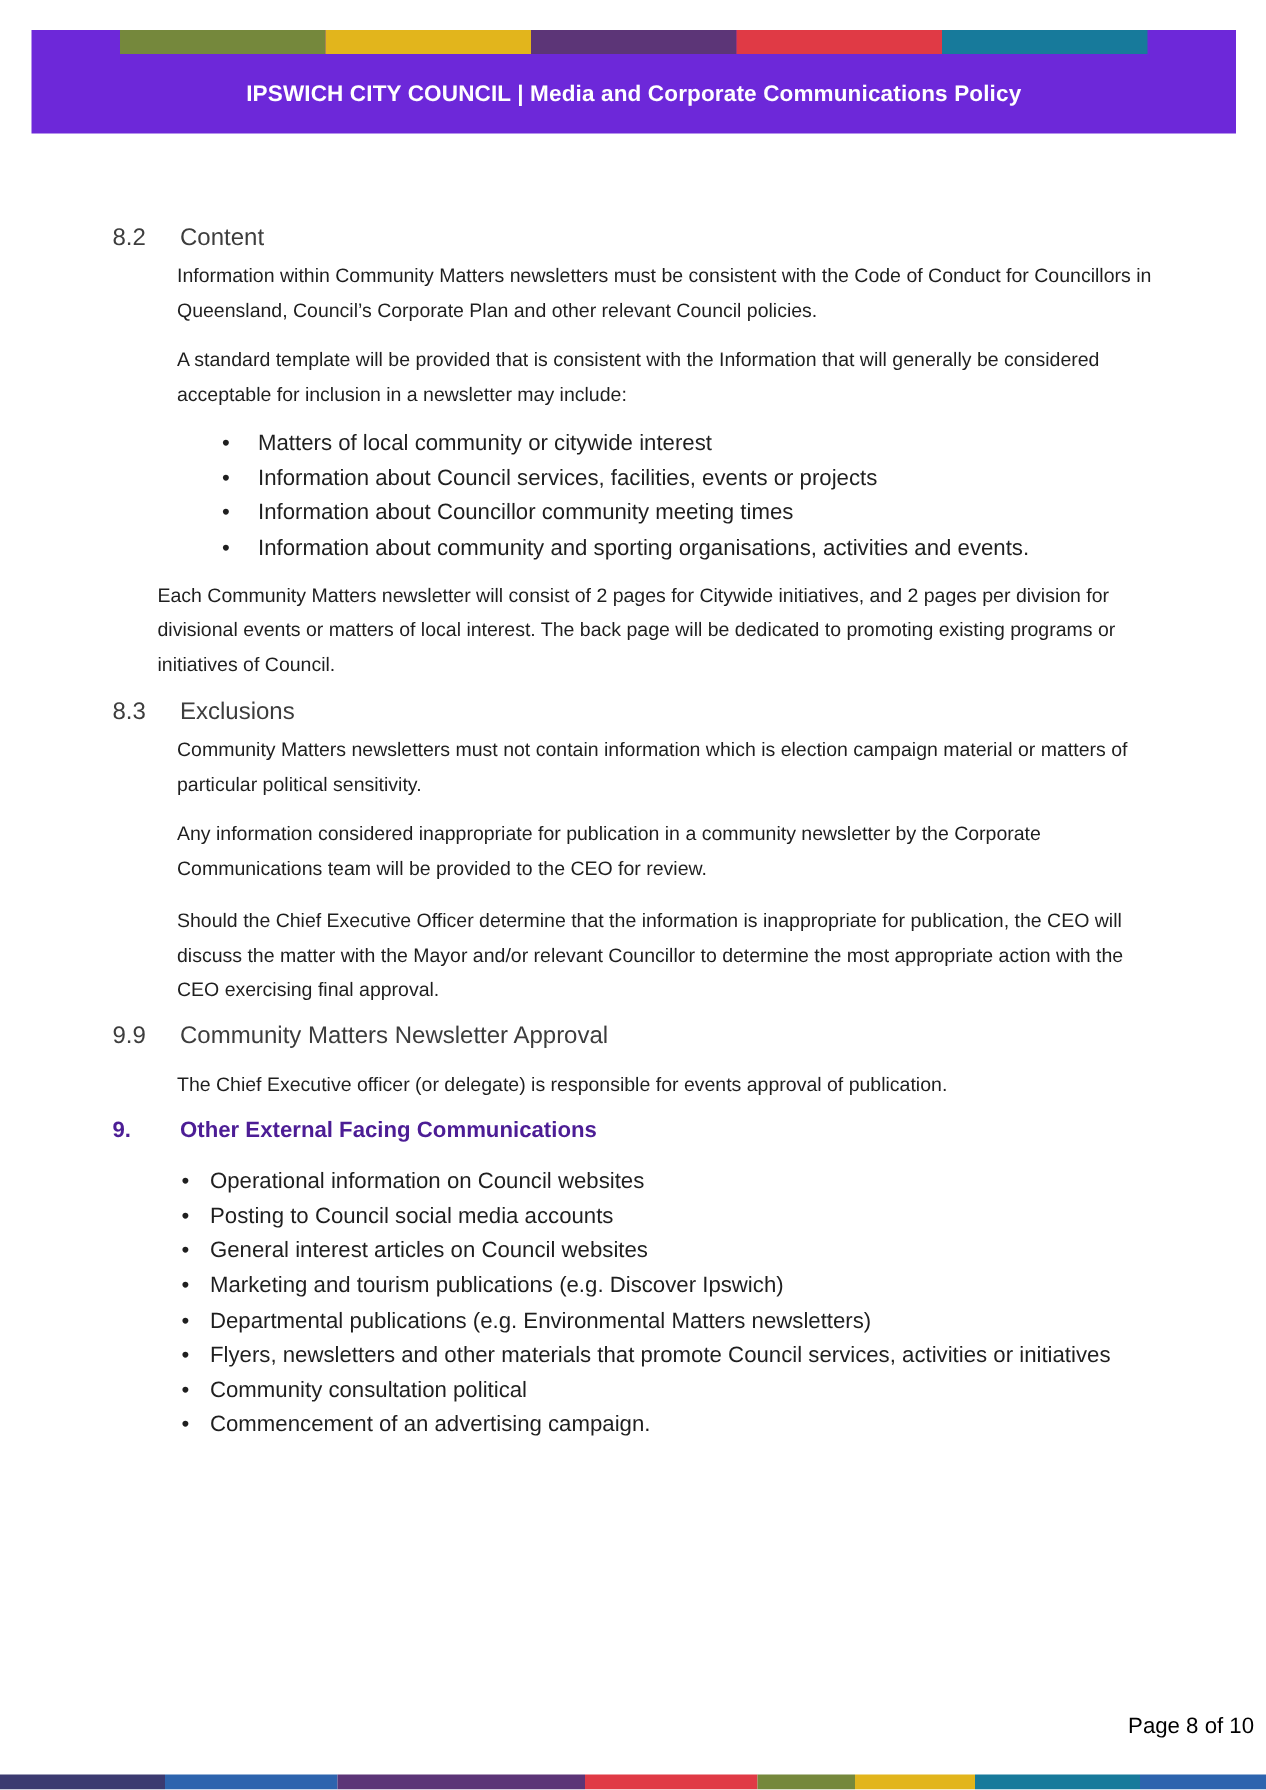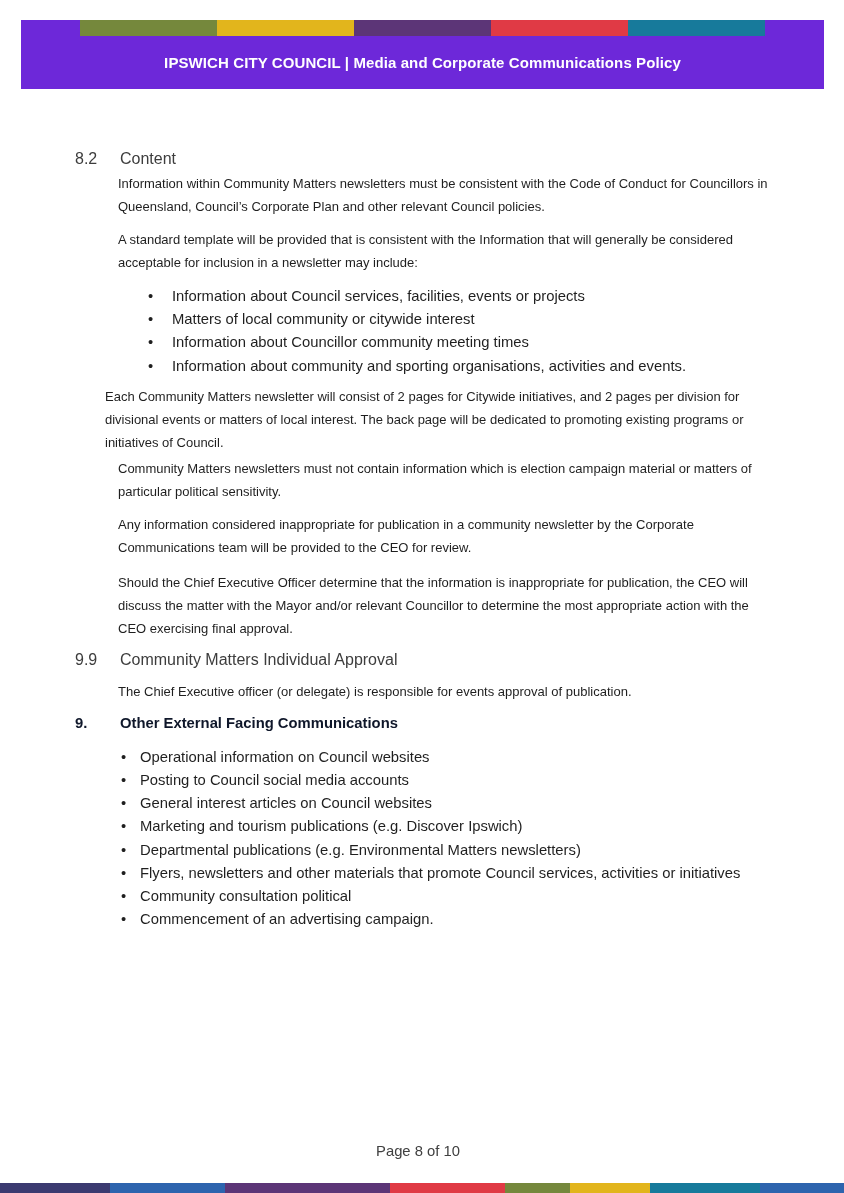--- a/index.html
+++ b/index.html
@@ -37,21 +37,21 @@
   }
   .sec-heading {
     margin-top: 10px;
     padding-left: 75px;
     font-size: 16px; line-height: 21px; color: #3d3d3d;
   }
   .sec-heading .sec-num { display: inline-block; width: 45px; }
   .sec-heading.first { margin-top: 24px; }
   .sec-heading.h84 { margin-top: 9px; }
   .sec-heading.bold9 {
-    font-size: 14.8px; line-height: 20px; font-weight: bold; color: #0f172a;
+    font-size: 14.8px; line-height: 20px; font-weight: bold; color: #4c1d95;
   }
   .para {
     margin: 3px 0 0 118px; width: 650px;
     font-size: 13px; line-height: 23px;
   }
   .para.gap10 { margin-top: 10px; }
   .para.gap12 { margin-top: 12px; }
   .para.gap9  { margin-top: 9px; }
   .para.wide  { margin-left: 105px; width: 663px; margin-top: 7px; }
 
@@ -63,21 +63,21 @@
     content: "\2022"; position: absolute; left: 0; top: 0;
   }
   ul.bullets-inner { margin: 11px 0 0 148px; width: 618px; }
   ul.bullets-inner li { padding-left: 24px; }
   ul.bullets-outer { margin: 13px 0 0 121px; width: 645px; }
   ul.bullets-outer li { padding-left: 19px; }
 
   
   .footer-page {
     position: absolute; left: 0; top: 1143px; width: 836px;
-    text-align: center; font-size: 14.8px; color: #404040;
+    text-align: right; font-size: 14.8px; color: #000000;
   }
   .bottom-stripe {
     position: absolute; left: 0; top: 1183px; width: 844px; height: 10px;
     display: flex;
   }
   .bottom-stripe .stripe-seg { height: 10px; }
   .bottom-stripe .stripe-seg:nth-child(1) { width: 110px; }
   .bottom-stripe .stripe-seg:nth-child(2) { width: 115px; }
   .bottom-stripe .stripe-seg:nth-child(3) { width: 165px; }
   .bottom-stripe .stripe-seg:nth-child(4) { width: 115px; }
@@ -103,33 +103,36 @@
 </div>
 
 <div class="content">
 
   <div class="sec-heading first">
     <span class="sec-num">8.2</span><span>Content</span>
   </div>
   <p class="para">Information within Community Matters newsletters must be consistent with the Code of Conduct for Councillors in Queensland, Council’s Corporate Plan and other relevant Council policies.</p>
   <p class="para gap10">A standard template will be provided that is consistent with the Information that will generally be considered acceptable for inclusion in a newsletter may include:</p>
   <ul class="bullets bullets-inner">
+    <li>Matters of local community or citywide interest</li>
     <li>Information about Council services, facilities, events or projects</li>
-    <li>Matters of local community or citywide interest</li>
     <li>Information about Councillor community meeting times</li>
     <li>Information about community and sporting organisations, activities and events.</li>
   </ul>
   <p class="para wide">Each Community Matters newsletter will consist of 2 pages for Citywide initiatives, and 2 pages per division for divisional events or matters of local interest.  The back page will be dedicated to promoting existing programs or initiatives of Council.</p>
 
+  <div class="sec-heading">
+    <span class="sec-num">8.3</span><span>Exclusions</span>
+  </div>
   <p class="para">Community Matters newsletters must not contain information which is election campaign material or matters of particular political sensitivity.</p>
   <p class="para gap10">Any information considered inappropriate for publication in a community newsletter by the Corporate Communications team will be provided to the CEO for review.</p>
   <p class="para gap12">Should the Chief Executive Officer determine that the information is inappropriate for publication, the CEO will discuss the matter with the Mayor and/or relevant Councillor to determine the most appropriate action with the CEO exercising final approval.</p>
 
   <div class="sec-heading h84">
-    <span class="sec-num">9.9</span><span>Community Matters Individual Approval</span>
+    <span class="sec-num">9.9</span><span>Community Matters Newsletter Approval</span>
   </div>
   <p class="para gap10">The Chief Executive officer (or delegate) is responsible for events approval of publication.</p>
 
   <div class="sec-heading bold9">
     <span class="sec-num">9.</span><span>Other External Facing Communications</span>
   </div>
   <ul class="bullets bullets-outer">
     <li>Operational information on Council websites</li>
     <li>Posting to Council social media accounts</li>
     <li>General interest articles on Council websites</li>

